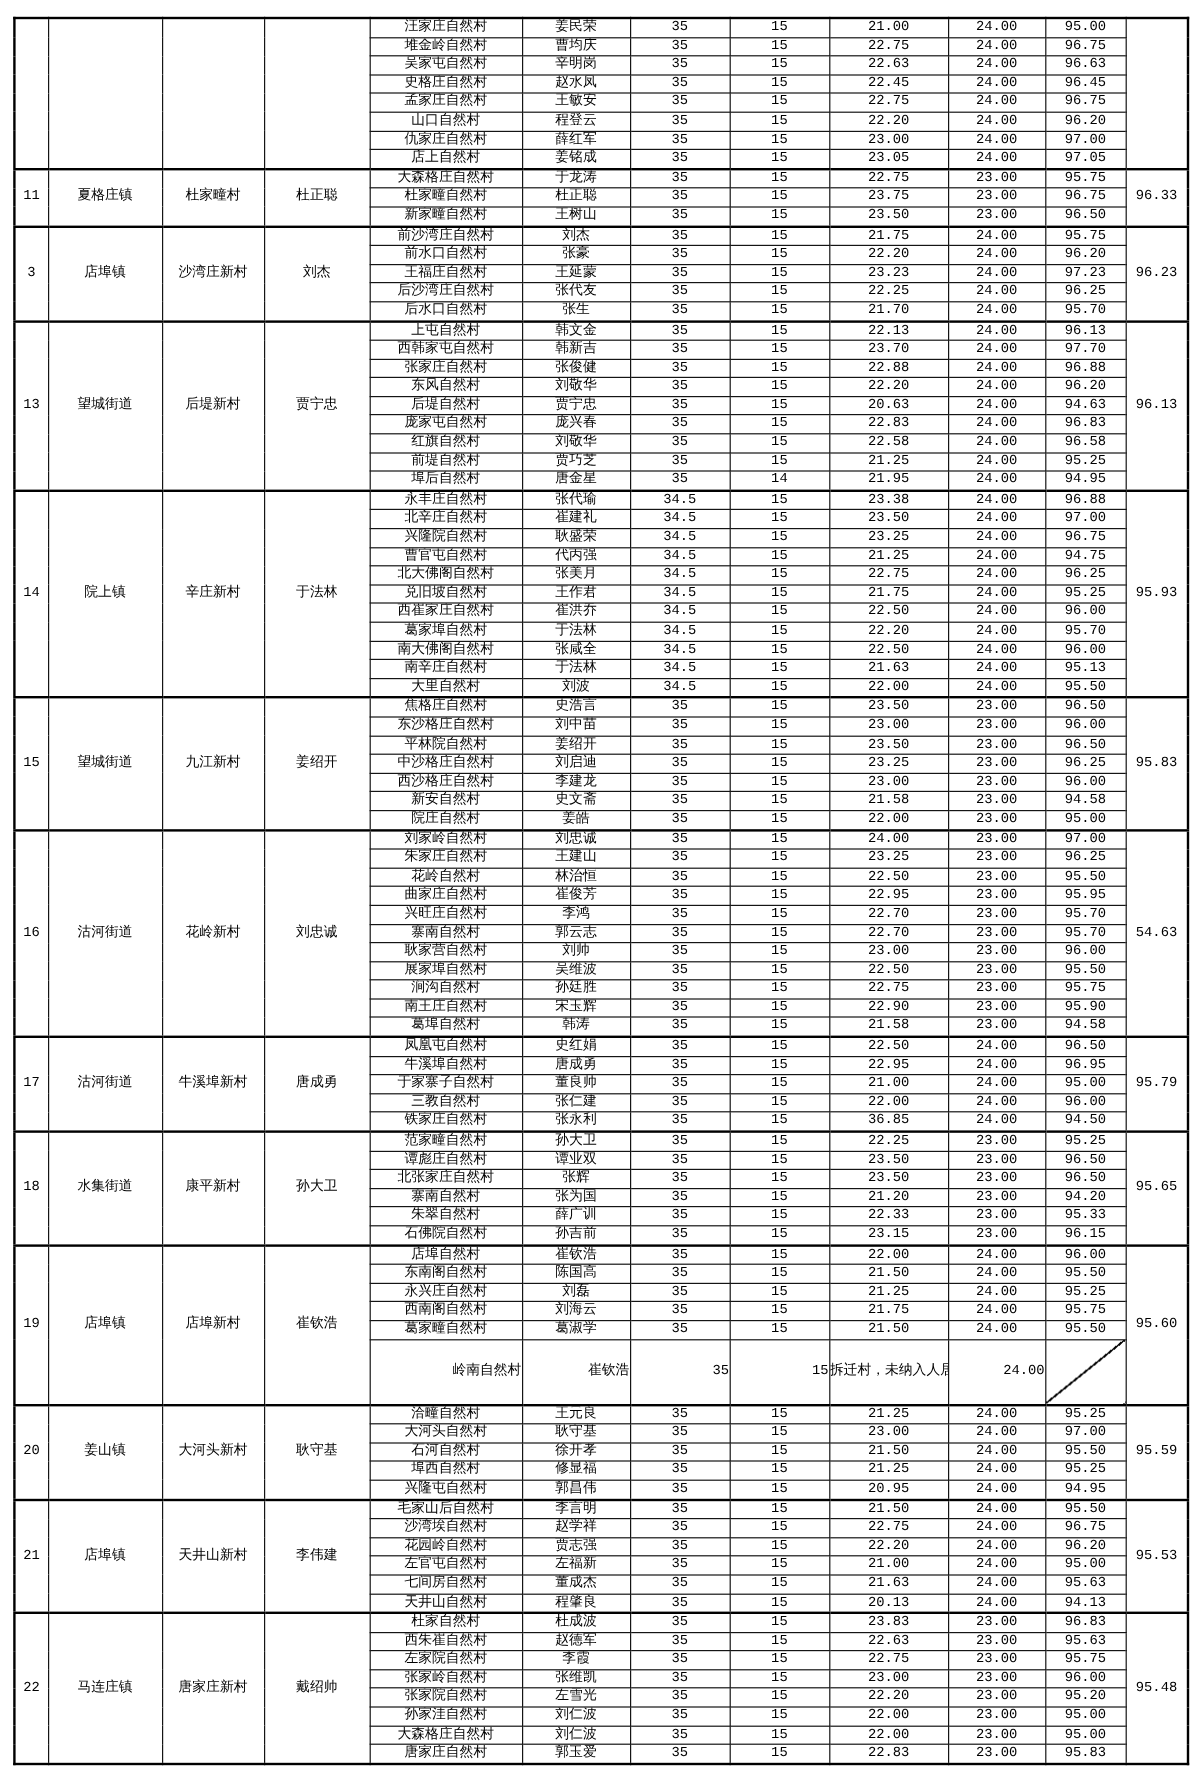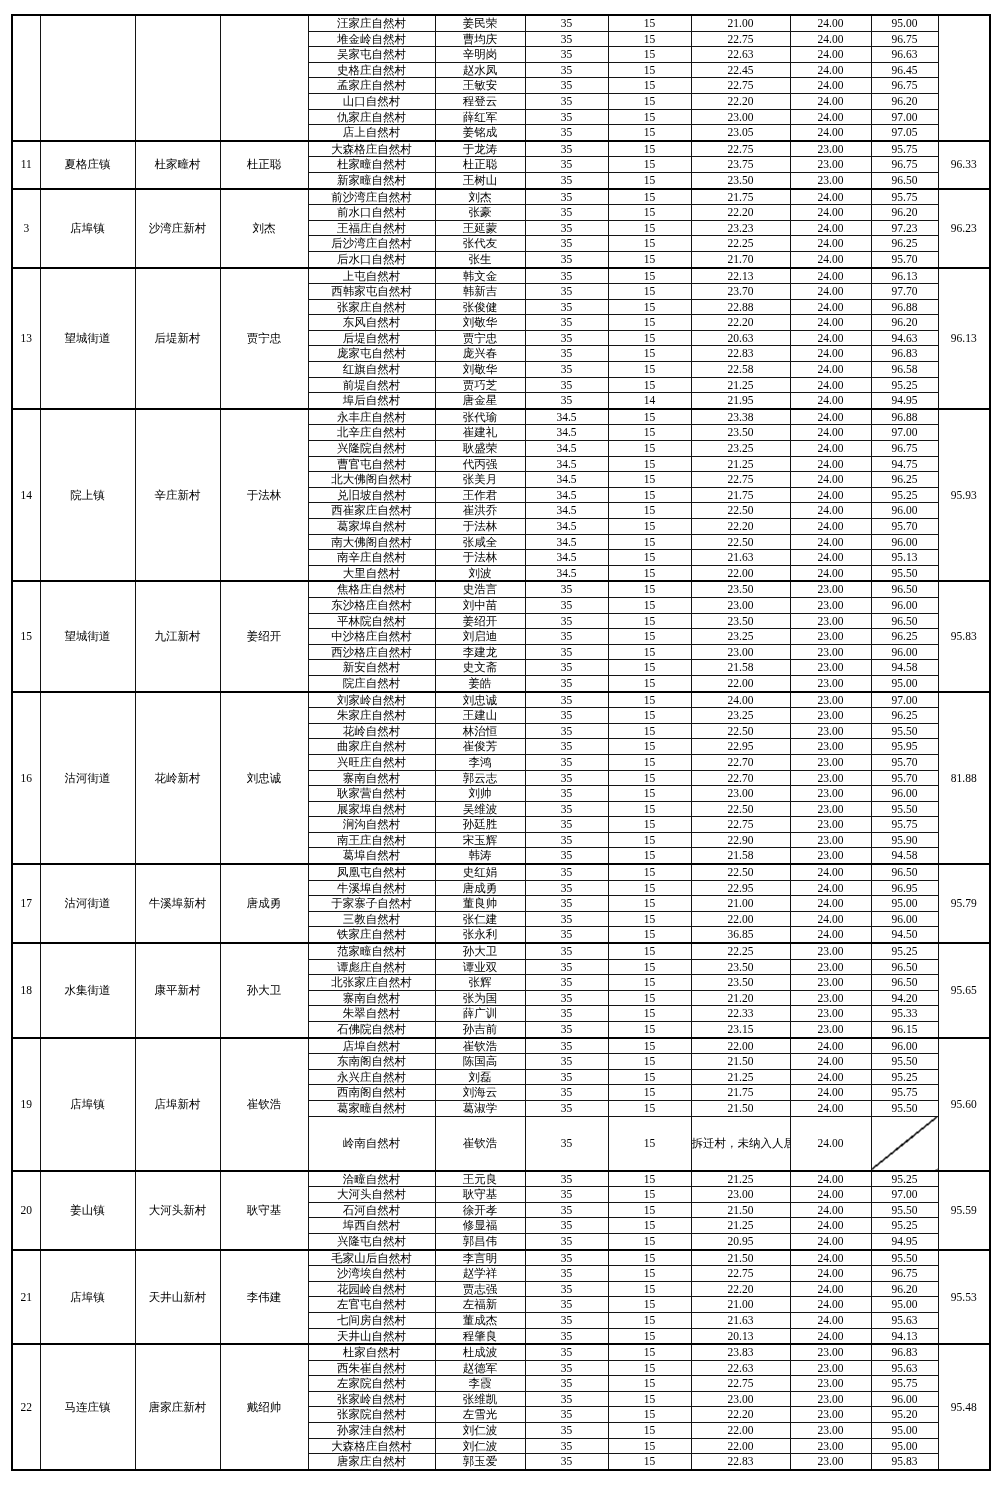--- a/index.html
+++ b/index.html
@@ -2,21 +2,21 @@
 <html><head>
 <meta charset="utf-8">
 <style>
   html,body{margin:0;padding:0;background:#fff;}
   .page{
     position:relative;
     width:1000px;
     height:1488px;
     background:#ffffff;
     overflow:hidden;
-    font-family:Liberation Serif, serif;
+    font-family:Liberation Mono, monospace;
   }
   table.score{
     position:absolute;
     left:11px;
     top:14px;
     width:978px;
     table-layout:fixed;
     border-collapse:collapse;
     border:2.5px solid #000;
   }
@@ -26,21 +26,21 @@
     vertical-align:middle;
     font-size:11.5px;
     color:#000;
     height:14.5px;
     line-height:14.6px;
     padding:0;
     overflow:hidden;
     white-space:nowrap;
   }
   tr.gsep td{border-top:2.5px solid #000;}
-  tr.tall td{height:53px;}
+  tr.tall td{height:53px;text-align:right;}
   td.note{
     white-space:normal;
     text-align:left;
     padding:0 7px;
     line-height:16px;
   }
   td.slash{
     background-image:linear-gradient(to bottom right,
       transparent calc(50% - 0.8px),
       #000 calc(50% - 0.8px),
@@ -490,21 +490,21 @@
           <td rowspan="11">沽河街道</td>
           <td rowspan="11">花岭新村</td>
           <td rowspan="11">刘忠诚</td>
           <td>刘家岭自然村</td>
           <td>刘忠诚</td>
           <td>35</td>
           <td>15</td>
           <td>24.00</td>
           <td>23.00</td>
           <td>97.00</td>
-          <td rowspan="11">81.88</td>
+          <td rowspan="11">54.63</td>
         </tr>
         <tr>
           <td>朱家庄自然村</td>
           <td>王建山</td>
           <td>35</td>
           <td>15</td>
           <td>23.25</td>
           <td>23.00</td>
           <td>96.25</td>
         </tr>

